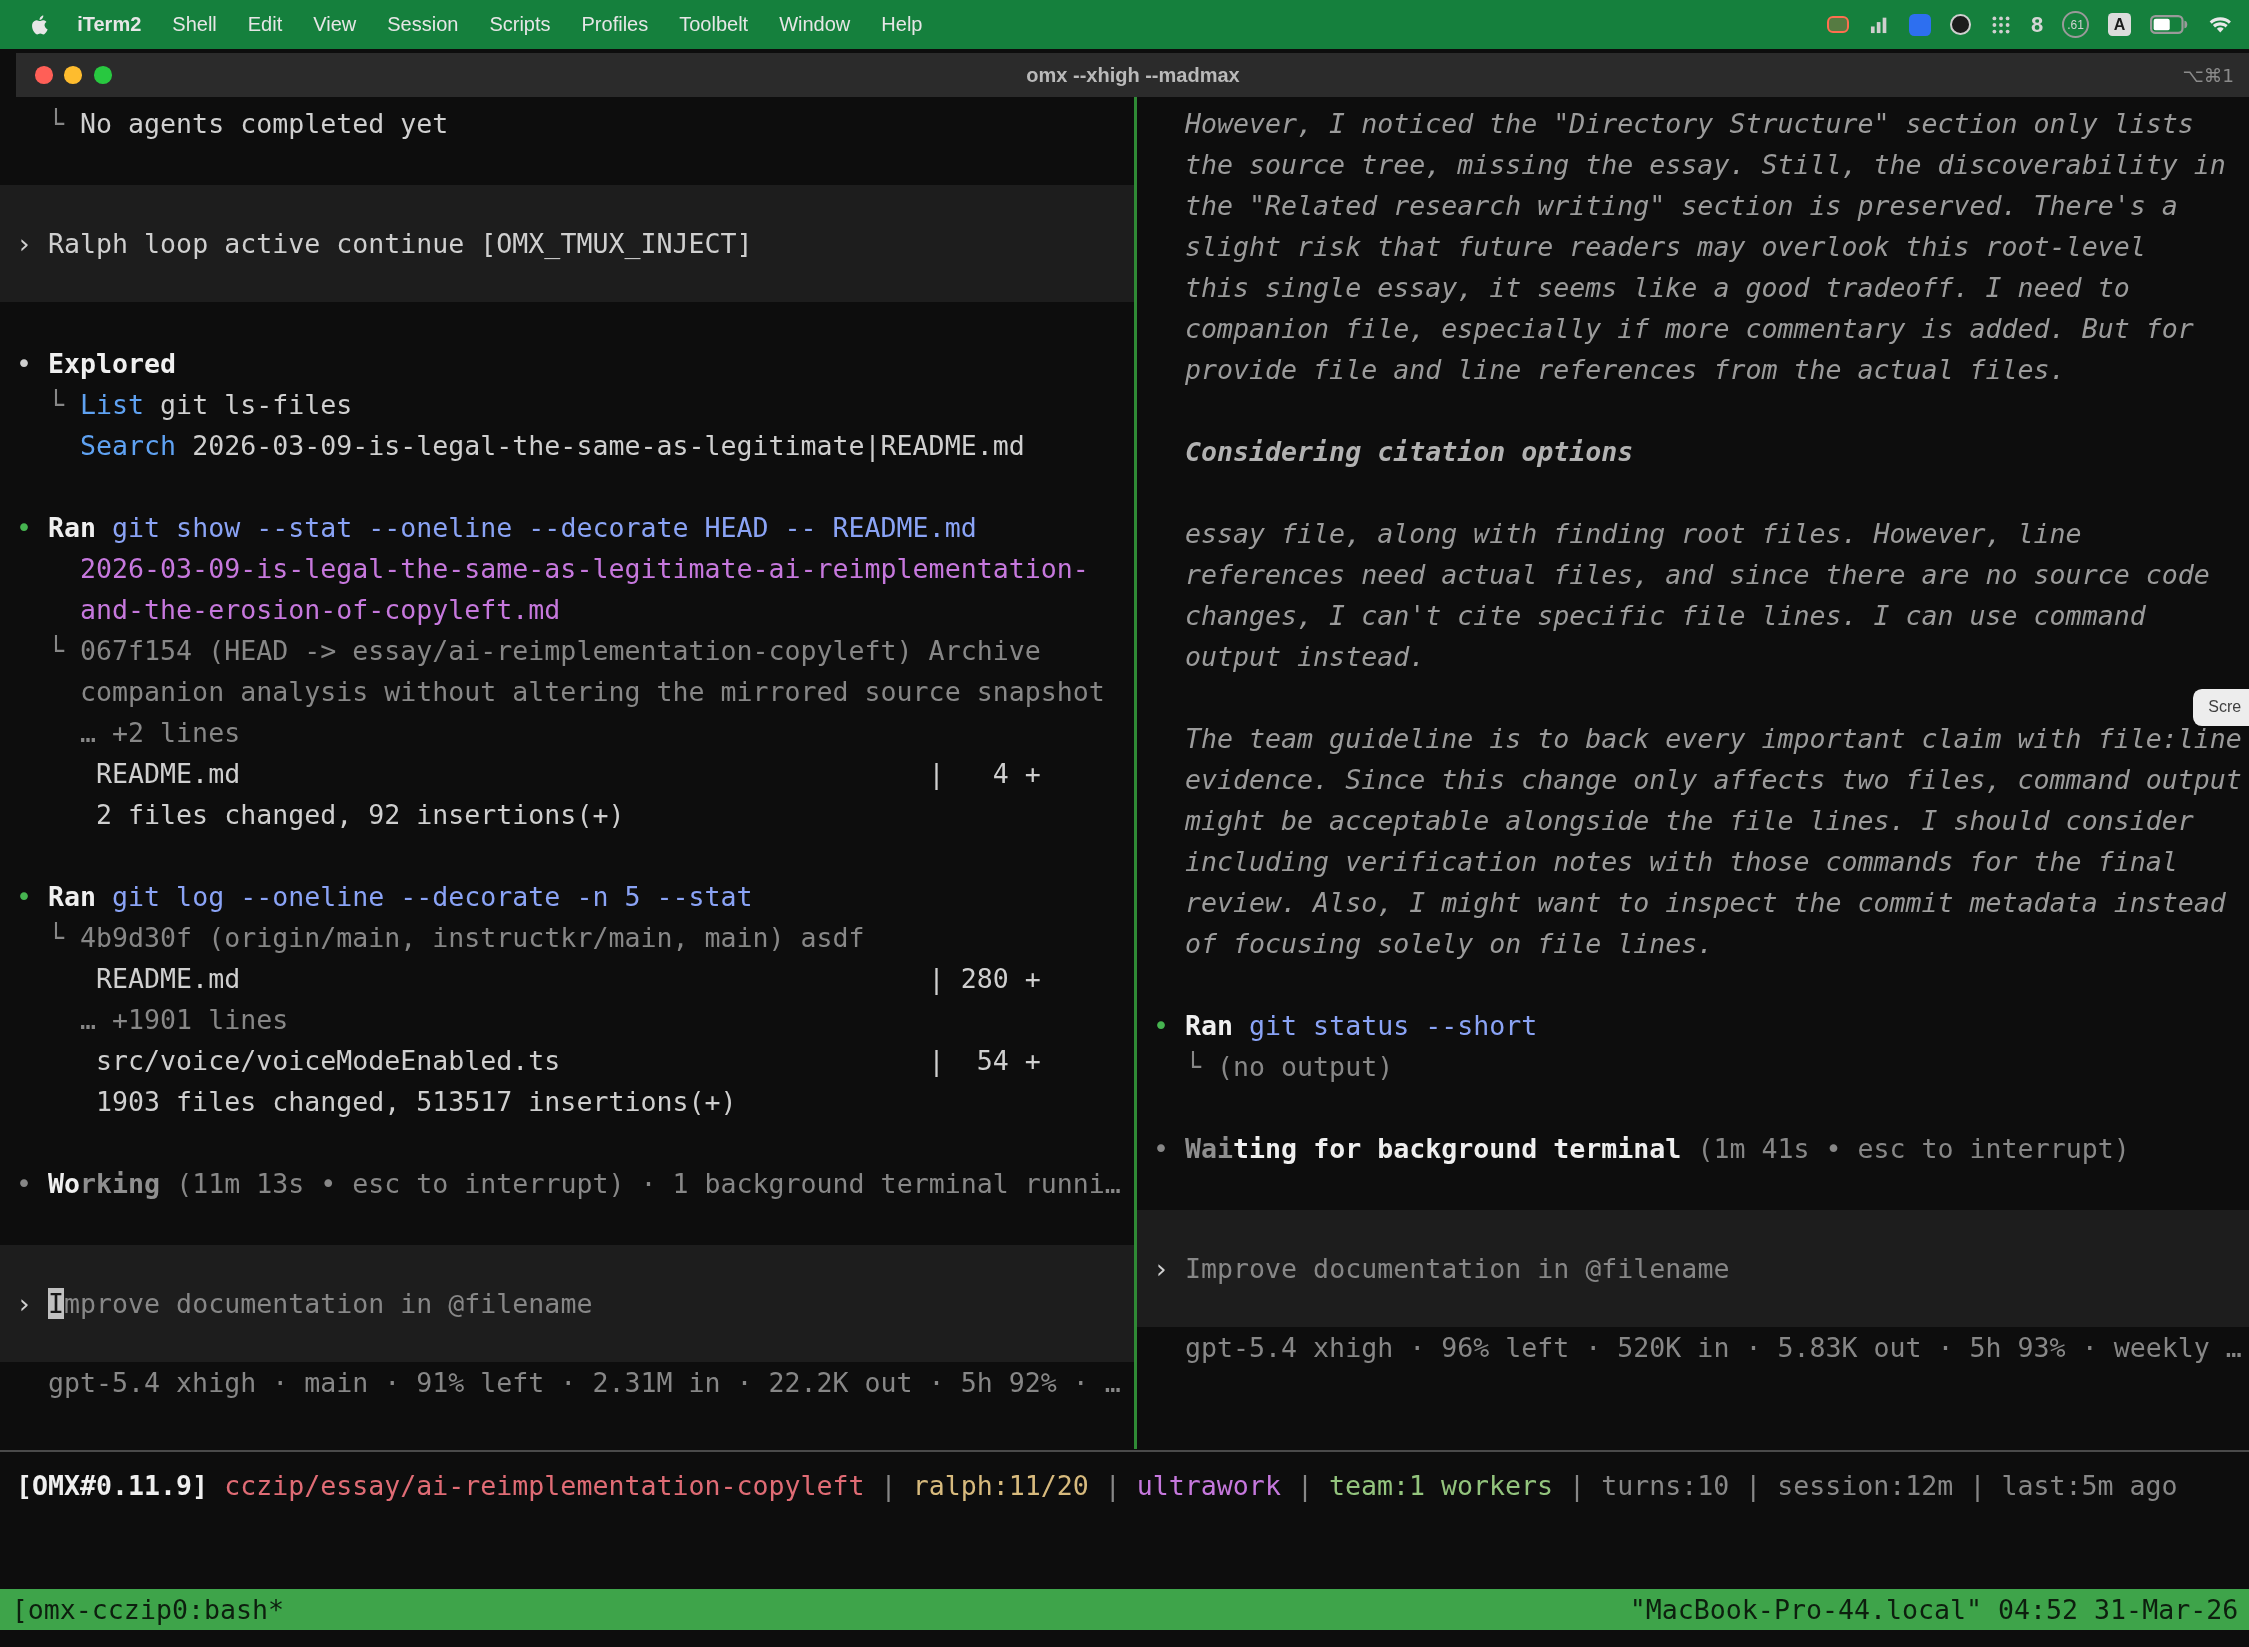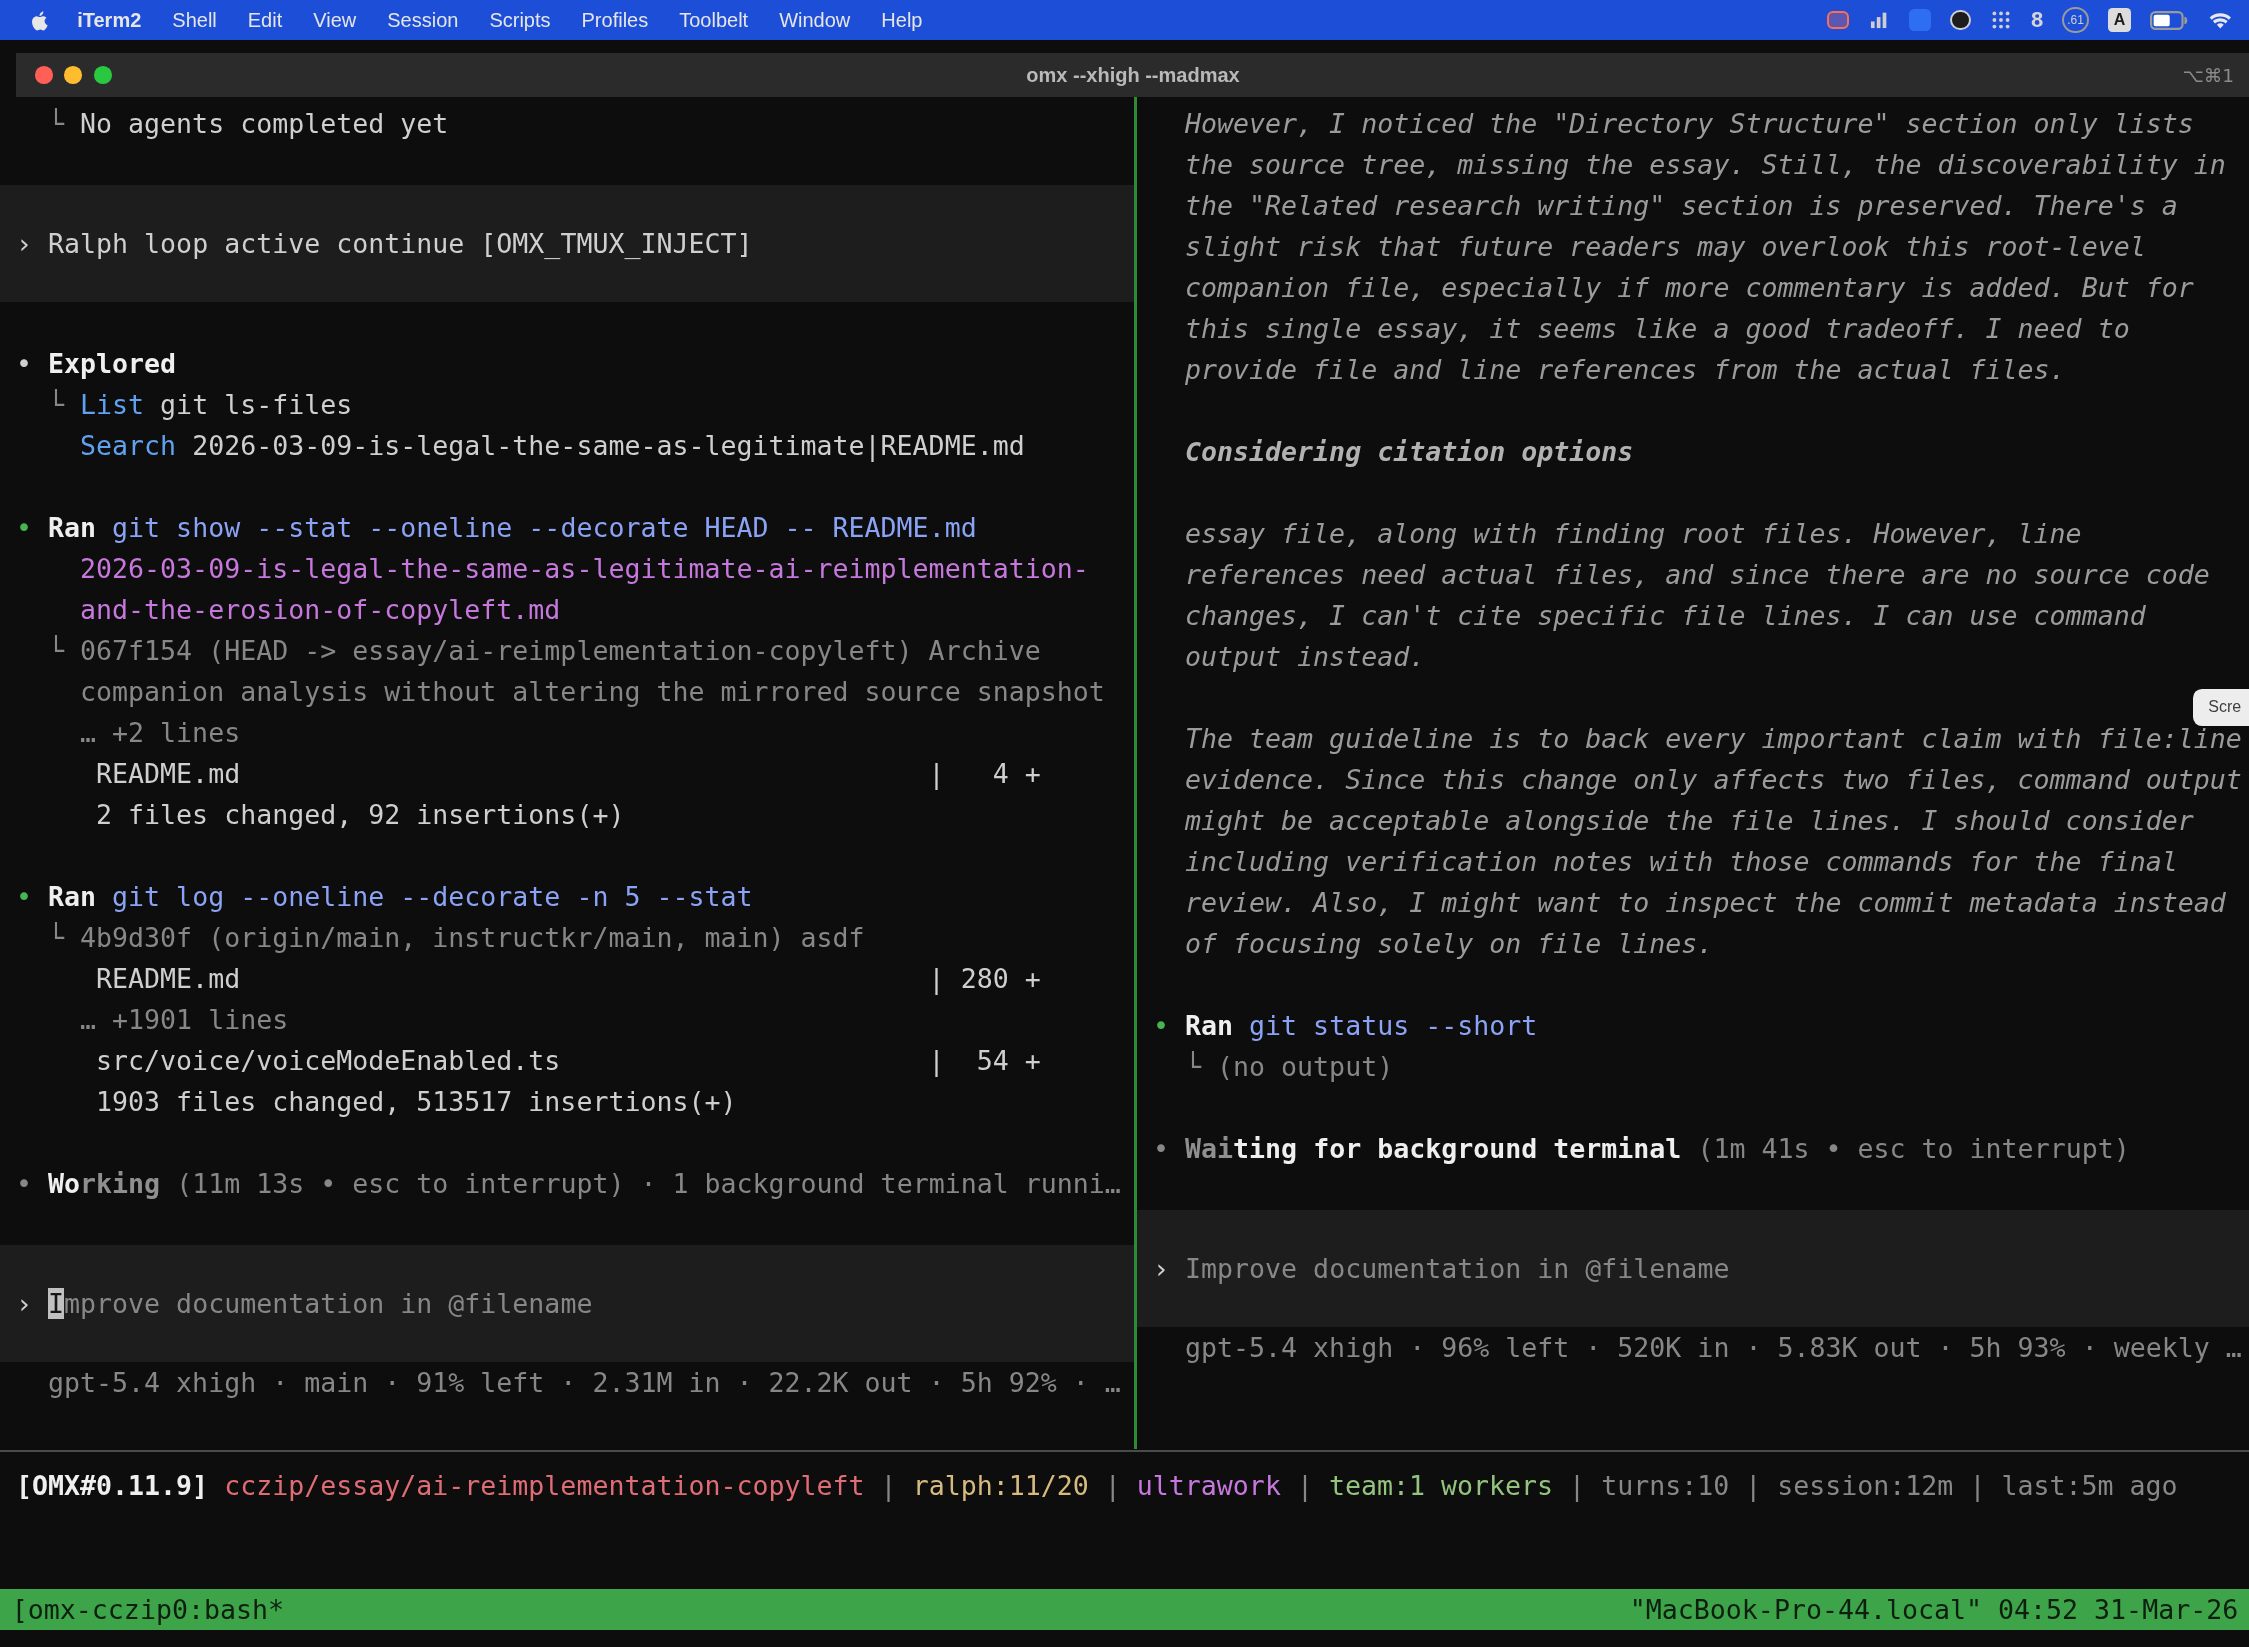--- a/index.html
+++ b/index.html
@@ -1,20 +1,20 @@
 <!DOCTYPE html>
 <html style="font-size:11.8px"><head>
 <meta charset="utf-8">
 <style>
   *{margin:0;padding:0;box-sizing:border-box;}
   html,body{width:2250px;height:1648px;background:#000;overflow:hidden;}
   .screen{position:relative;width:2250px;height:1648px;background:#0d0d0d;font-family:"DejaVu Sans Mono",monospace;}
 
   
-  .menubar{position:absolute;top:0;left:0;right:0;height:40px;background:#1d4ed8;display:flex;align-items:center;justify-content:space-between;font-family:"Liberation Sans",sans-serif;color:#e6e6e6;font-size:20px;z-index:20;}
+  .menubar{position:absolute;top:0;left:0;right:0;height:49px;background:#15803d;display:flex;align-items:center;justify-content:space-between;font-family:"Liberation Sans",sans-serif;color:#e6e6e6;font-size:20px;z-index:20;}
   .mb-left{display:flex;align-items:center;padding-left:25px;}
   .apple{margin:0 10.3px 0 4.4px;display:flex;align-items:center;}
   .mi{padding:0 15.5px;white-space:nowrap;}
   .mi.bold{font-weight:700;}
   .mb-right{display:flex;align-items:center;gap:19px;padding-right:16px;}
   .ic{display:inline-flex;align-items:center;justify-content:center;}
   .ic-rec{width:22px;height:17.7px;border:2.2px solid #ff6f4f;border-radius:5.9px;background:rgba(255,111,79,.28);}
   .ic-blueapp{width:22px;height:22px;border-radius:5.2px;background:#2d6ff0;}
   .ic-ring{width:20.7px;height:20.7px;border-radius:50%;border:2.2px solid #cfcfcf;background:#1d1d1d;}
   .ic-eight{font-size:22px;color:#d5d5d5;font-weight:700;}
@@ -174,22 +174,22 @@
           <div class="tline"><span class="c-w">› </span><span class="c-cur">I</span><span class="c-g">mprove documentation in @filename</span></div>
         </div>
         <div class="tline"><span class="c-g">  gpt-5.4 xhigh · main · 91% left · 2.31M in · 22.2K out · 5h 92% · …</span></div>
       </div>
     <div class="divider"></div>
     <div class="pane pright">
         <div class="tline"><span class="c-gi">  However, I noticed the "Directory Structure" section only lists</span></div>
         <div class="tline"><span class="c-gi">  the source tree, missing the essay. Still, the discoverability in</span></div>
         <div class="tline"><span class="c-gi">  the "Related research writing" section is preserved. There's a</span></div>
         <div class="tline"><span class="c-gi">  slight risk that future readers may overlook this root-level</span></div>
+        <div class="tline"><span class="c-gi">  this single essay, it seems like a good tradeoff. I need to</span></div>
         <div class="tline"><span class="c-gi">  companion file, especially if more commentary is added. But for</span></div>
-        <div class="tline"><span class="c-gi">  this single essay, it seems like a good tradeoff. I need to</span></div>
         <div class="tline"><span class="c-gi">  provide file and line references from the actual files.</span></div>
         <div class="tline"></div>
         <div class="tline"><span class="c-gbi">  Considering citation options</span></div>
         <div class="tline"></div>
         <div class="tline"><span class="c-gi">  essay file, along with finding root files. However, line</span></div>
         <div class="tline"><span class="c-gi">  references need actual files, and since there are no source code</span></div>
         <div class="tline"><span class="c-gi">  changes, I can't cite specific file lines. I can use command</span></div>
         <div class="tline"><span class="c-gi">  output instead.</span></div>
         <div class="tline"></div>
         <div class="tline"><span class="c-gi">  The team guideline is to back every important claim with file:line</span></div>

